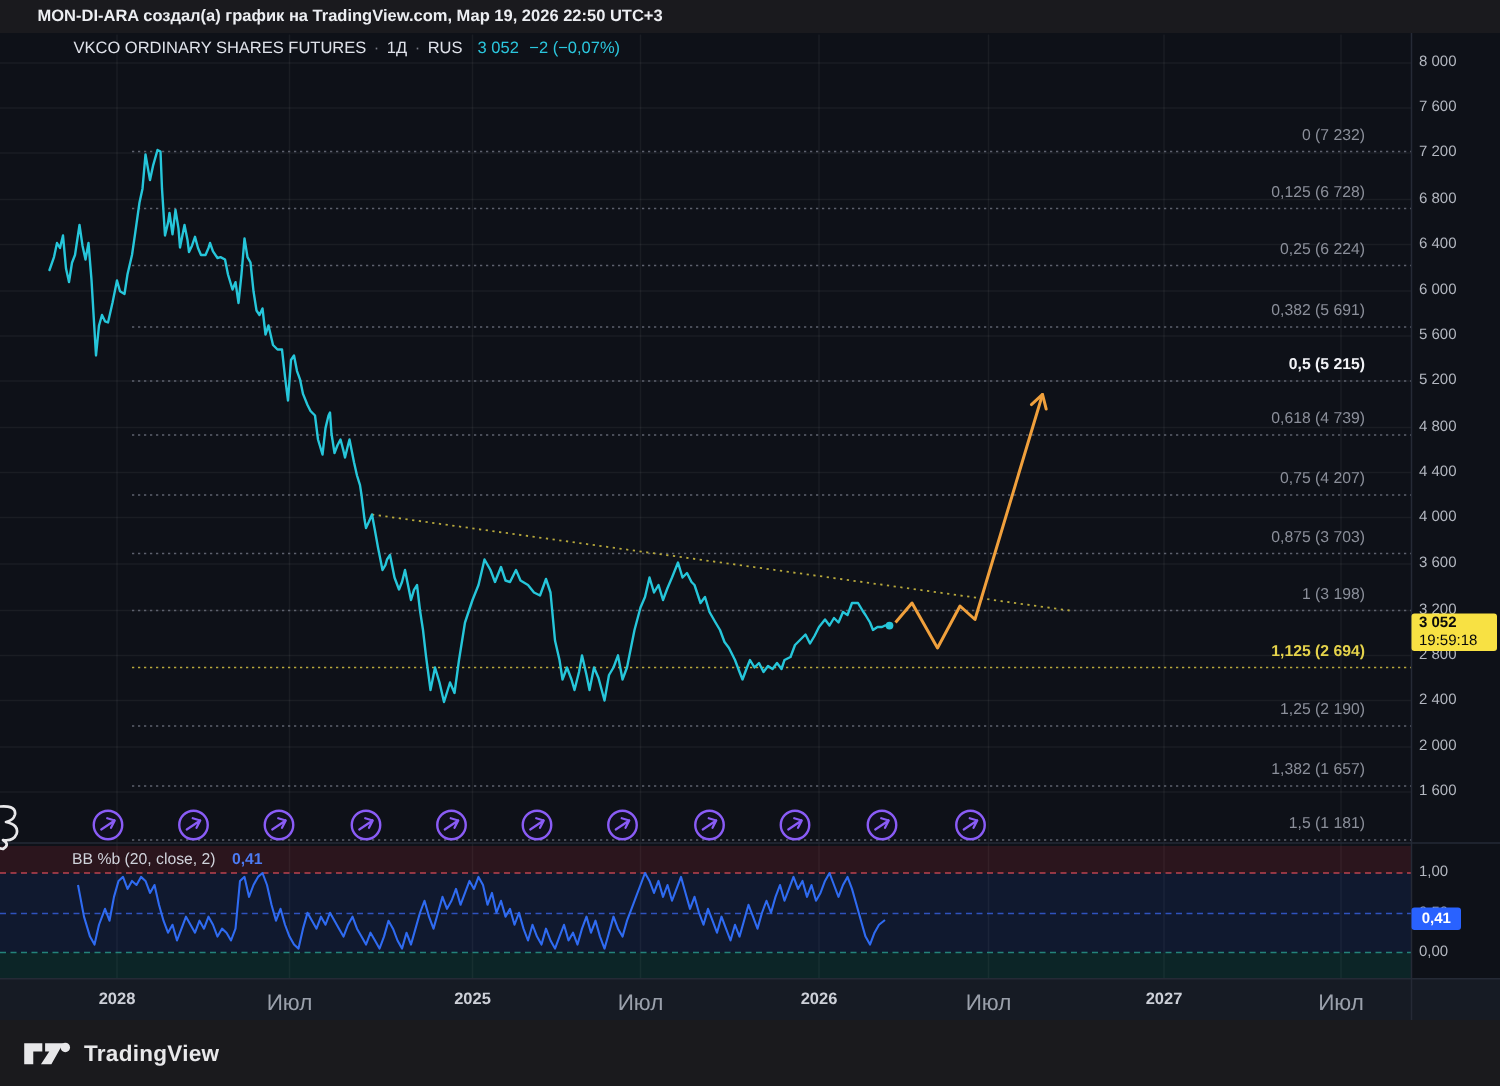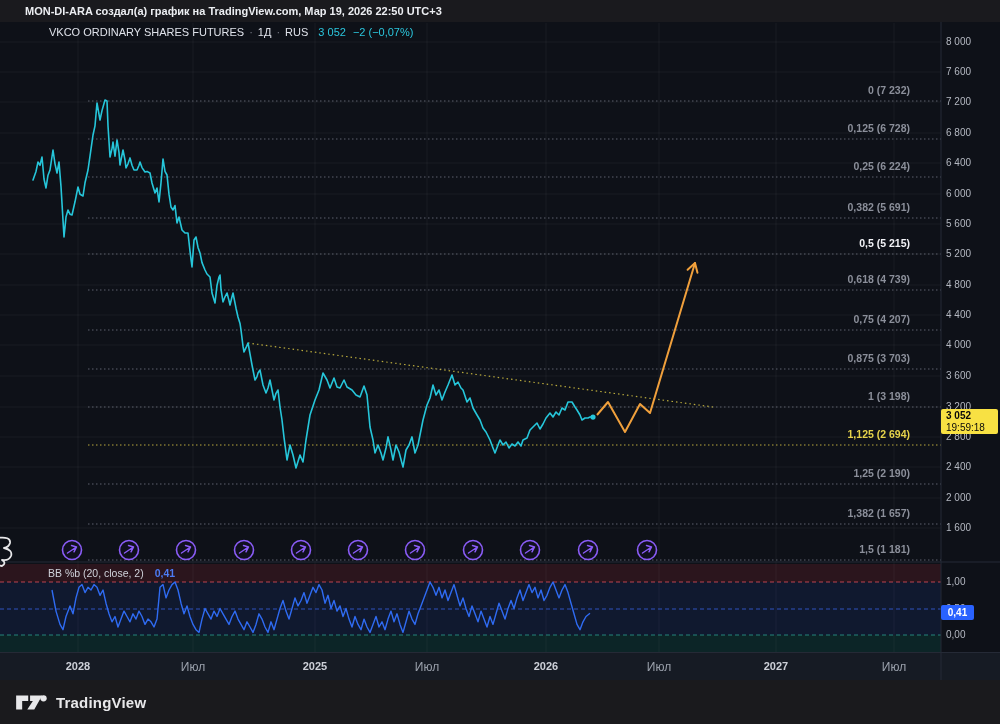--- a/index.html
+++ b/index.html
@@ -20,24 +20,24 @@
   #overlay{left:0;top:0;width:1000px;height:724px;pointer-events:none;}
   #header{left:25px;top:26px;height:16px;font-size:11px;white-space:nowrap;z-index:5;margin-left:24px;}
   #header .sym{color:#dfe2ea;}
   #header .sep{color:#787b86;margin:0 5px;}
   #header .px{color:#2bc7de;margin-left:10px;}
   #header .chg{color:#2bc7de;margin-left:7px;}
   #bb-header{left:13px;top:567px;font-size:10.5px;white-space:nowrap;z-index:5;}
   #bb-header .t{color:#cfd2da;margin-left:35px;}
   #bb-header .v{color:#4c7bf4;margin-left:8px;font-weight:bold;}
   .tick{position:absolute;left:946px;font-size:10px;color:#b4b8c1;z-index:4;}
-  .fib{position:absolute;right:62px;font-size:10.5px;color:#8b8f9a;z-index:4;white-space:nowrap;font-weight:bold;}
+  .fib{position:absolute;right:62px;font-size:10.5px;color:#8b8f9a;z-index:4;white-space:nowrap;}
   .fib.w{color:#f2f3f7;font-weight:bold;}
   .fib.y{color:#e5d34b;font-weight:bold;}
-  .tx{position:absolute;top:660px;width:56px;text-align:center;font-size:12px;color:#9aa0ab;z-index:4;}
+  .tx{position:absolute;top:660px;width:56px;text-align:center;font-size:15px;color:#9aa0ab;z-index:4;}
   .tx.yr{color:#cdd0d8;font-weight:600;font-size:11px;}
   #price-tag{left:941px;top:409px;width:57px;height:25px;background:#f8e143;border-radius:2px;
      color:#0a0a0a;font-size:10px;line-height:12px;text-align:left;padding:1px 0 0 5px;box-sizing:border-box;z-index:6;}
   #price-tag .p{font-weight:bold;}
   #bb-tag{left:941px;top:605px;width:33px;height:15px;background:#2962ff;border-radius:2px;
      color:#fff;font-size:10px;font-weight:bold;text-align:center;line-height:15px;z-index:6;}
   #labels{left:0;top:0;width:972px;height:724px;pointer-events:none;}
 </style>
 </head>
 <body>

